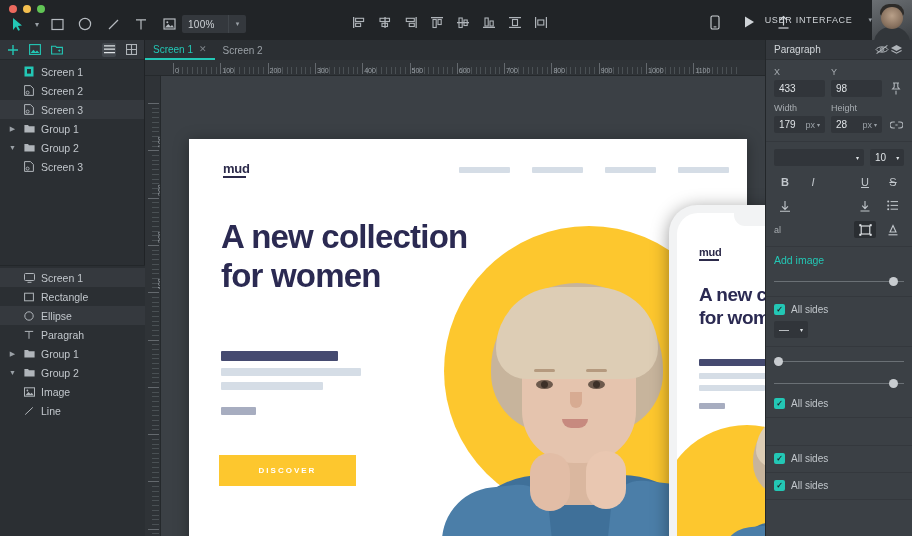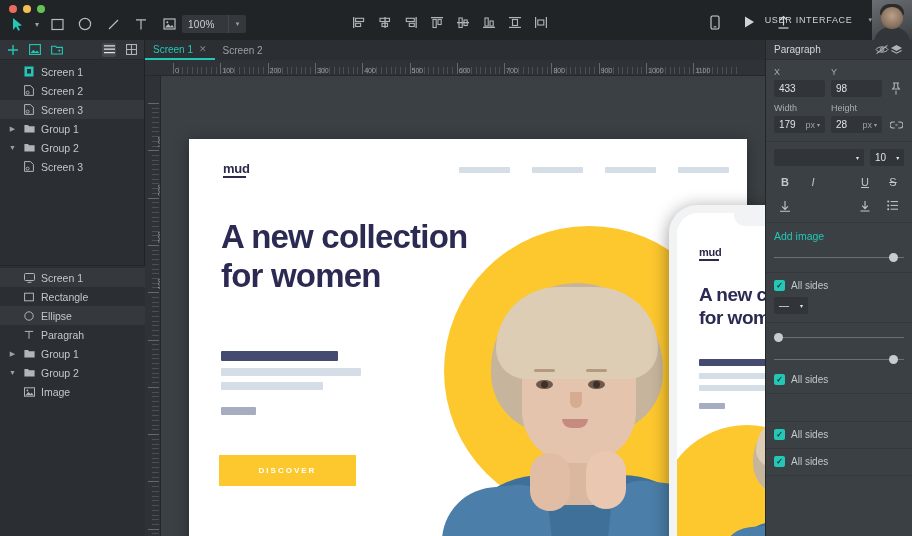--- a/index.html
+++ b/index.html
@@ -640,20 +640,28 @@
         </div>
         <div class="trow indent">
           <span class="ic">
             <svg width="11" height="10" viewBox="0 0 11 10">
                 <rect x=".5" y=".8" width="10" height="8.4" fill="none" stroke="#b0b5ba" stroke-width="1"></rect>
                 <circle cx="3.4" cy="3.5" r=".9" fill="#b0b5ba"></circle>
                 <path d="M1.4 8.2 L4.4 5 L6.4 7 L7.8 5.8 L9.6 8.2 Z" fill="#b0b5ba"></path>
               </svg>
           </span>
           <span>Image</span>
+        </div>
+        <div class="trow indent">
+          <span class="ic">
+            <svg width="10" height="10" viewBox="0 0 10 10">
+                <line x1="1.2" y1="8.6" x2="8.8" y2="1.4" stroke="#b0b5ba" stroke-width="1"></line>
+              </svg>
+          </span>
+          <span>Line</span>
         </div>
       </div>
     </div>
   </div>
 
   <div class="canvaswrap">
 
     <div class="screentabs">
       <div class="stab active">
         <span>Screen 1</span>
@@ -1070,20 +1078,39 @@
         </div>
         <div class="tgl">
           <svg width="12" height="11" viewBox="0 0 12 11">
               <circle cx="1.2" cy="1.6" r="1" fill="#c2c7cc"></circle>
               <circle cx="1.2" cy="5.4" r="1" fill="#c2c7cc"></circle>
               <circle cx="1.2" cy="9.2" r="1" fill="#c2c7cc"></circle>
               <path d="M3.6 1.6 H11 M3.6 5.4 H11 M3.6 9.2 H11" stroke="#c2c7cc" stroke-width="1"></path>
             </svg>
         </div>
       </div>
+      <div class="toolrow">
+        <div style="font-size:9px;color:#a7acb1">al</div>
+        <div class="spacer"></div>
+        <div class="tgl on">
+          <svg width="13" height="12" viewBox="0 0 13 12">
+              <rect x="2.2" y="2" width="8.6" height="8" fill="none" stroke="#e3e7ea" stroke-width="1.1"></rect>
+              <rect x=".3" y=".2" width="2" height="2" fill="#e3e7ea"></rect>
+              <rect x="10.7" y=".2" width="2" height="2" fill="#e3e7ea"></rect>
+              <rect x=".3" y="9.8" width="2" height="2" fill="#e3e7ea"></rect>
+              <rect x="10.7" y="9.8" width="2" height="2" fill="#e3e7ea"></rect>
+            </svg>
+        </div>
+        <div class="tgl">
+          <svg width="12" height="12" viewBox="0 0 12 12">
+              <path d="M6 1.5 L9 8 H3 Z" fill="none" stroke="#c2c7cc" stroke-width="1.1"></path>
+              <path d="M1.5 10.8 H10.5" stroke="#c2c7cc" stroke-width="1.1"></path>
+            </svg>
+        </div>
+      </div>
     </div>
 
     <div class="sect">
       <div class="linkbtn">Add image</div>
       <div class="slider" style="margin-top:8px">
         <div class="track"></div>
           <div class="knob" style="right:6px"></div>
       </div>
     </div>
 

